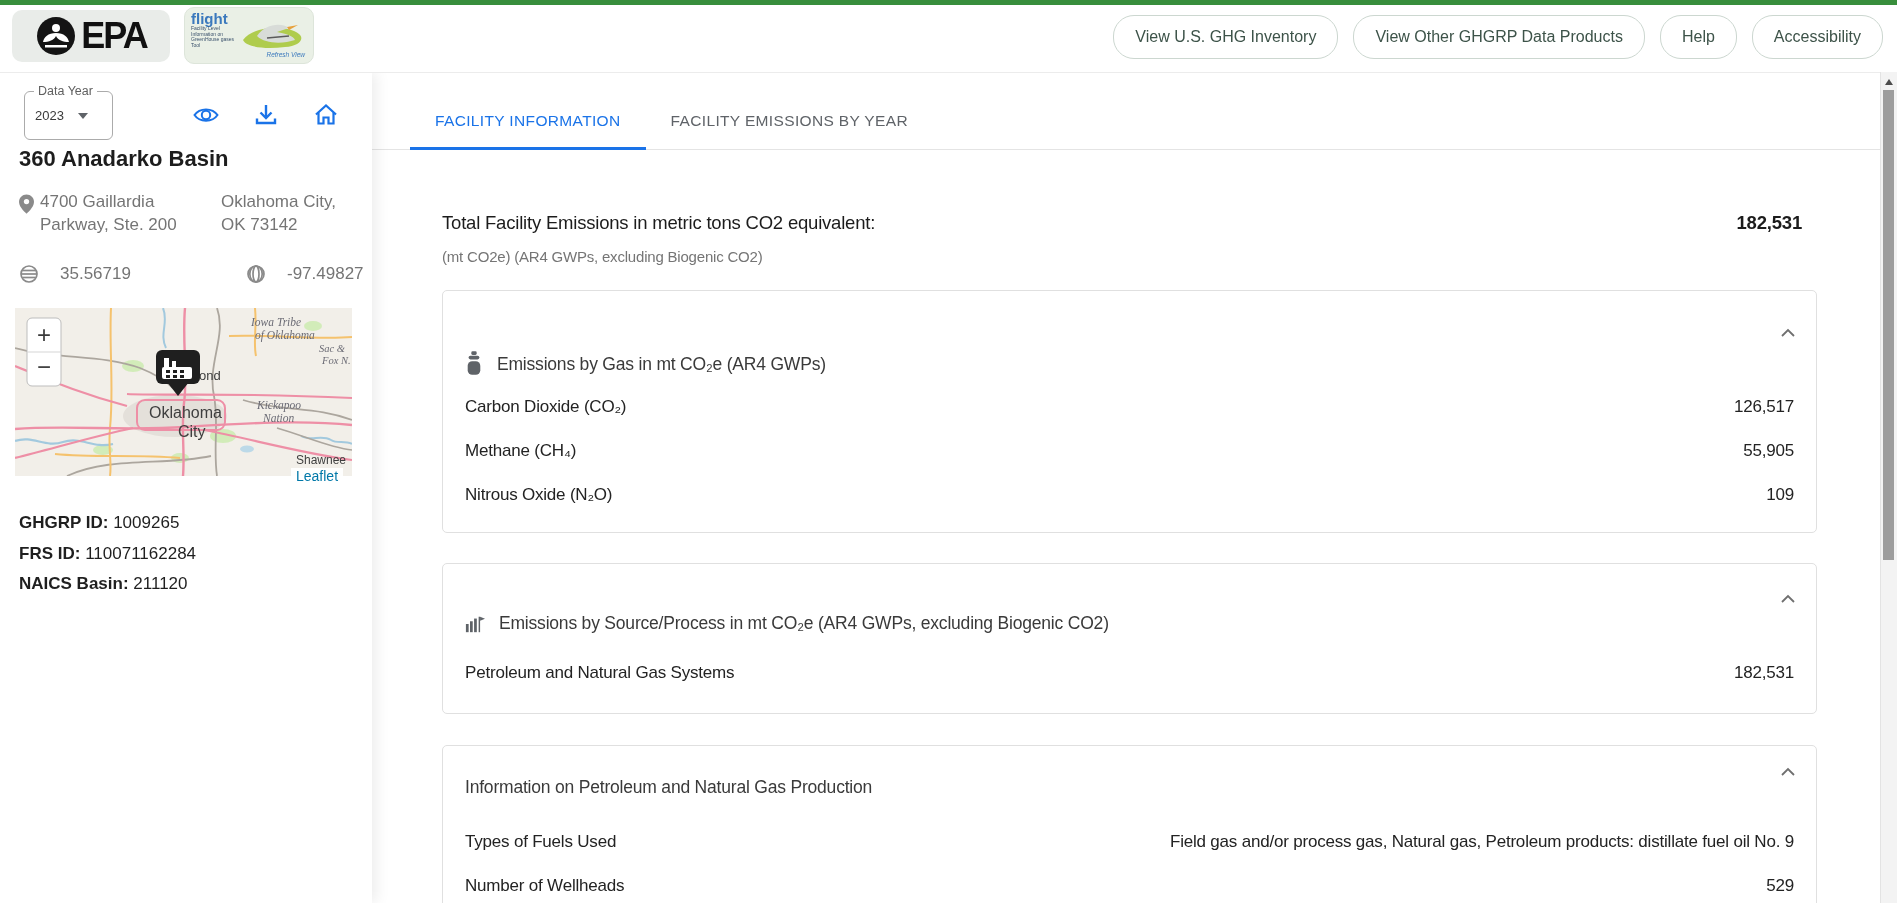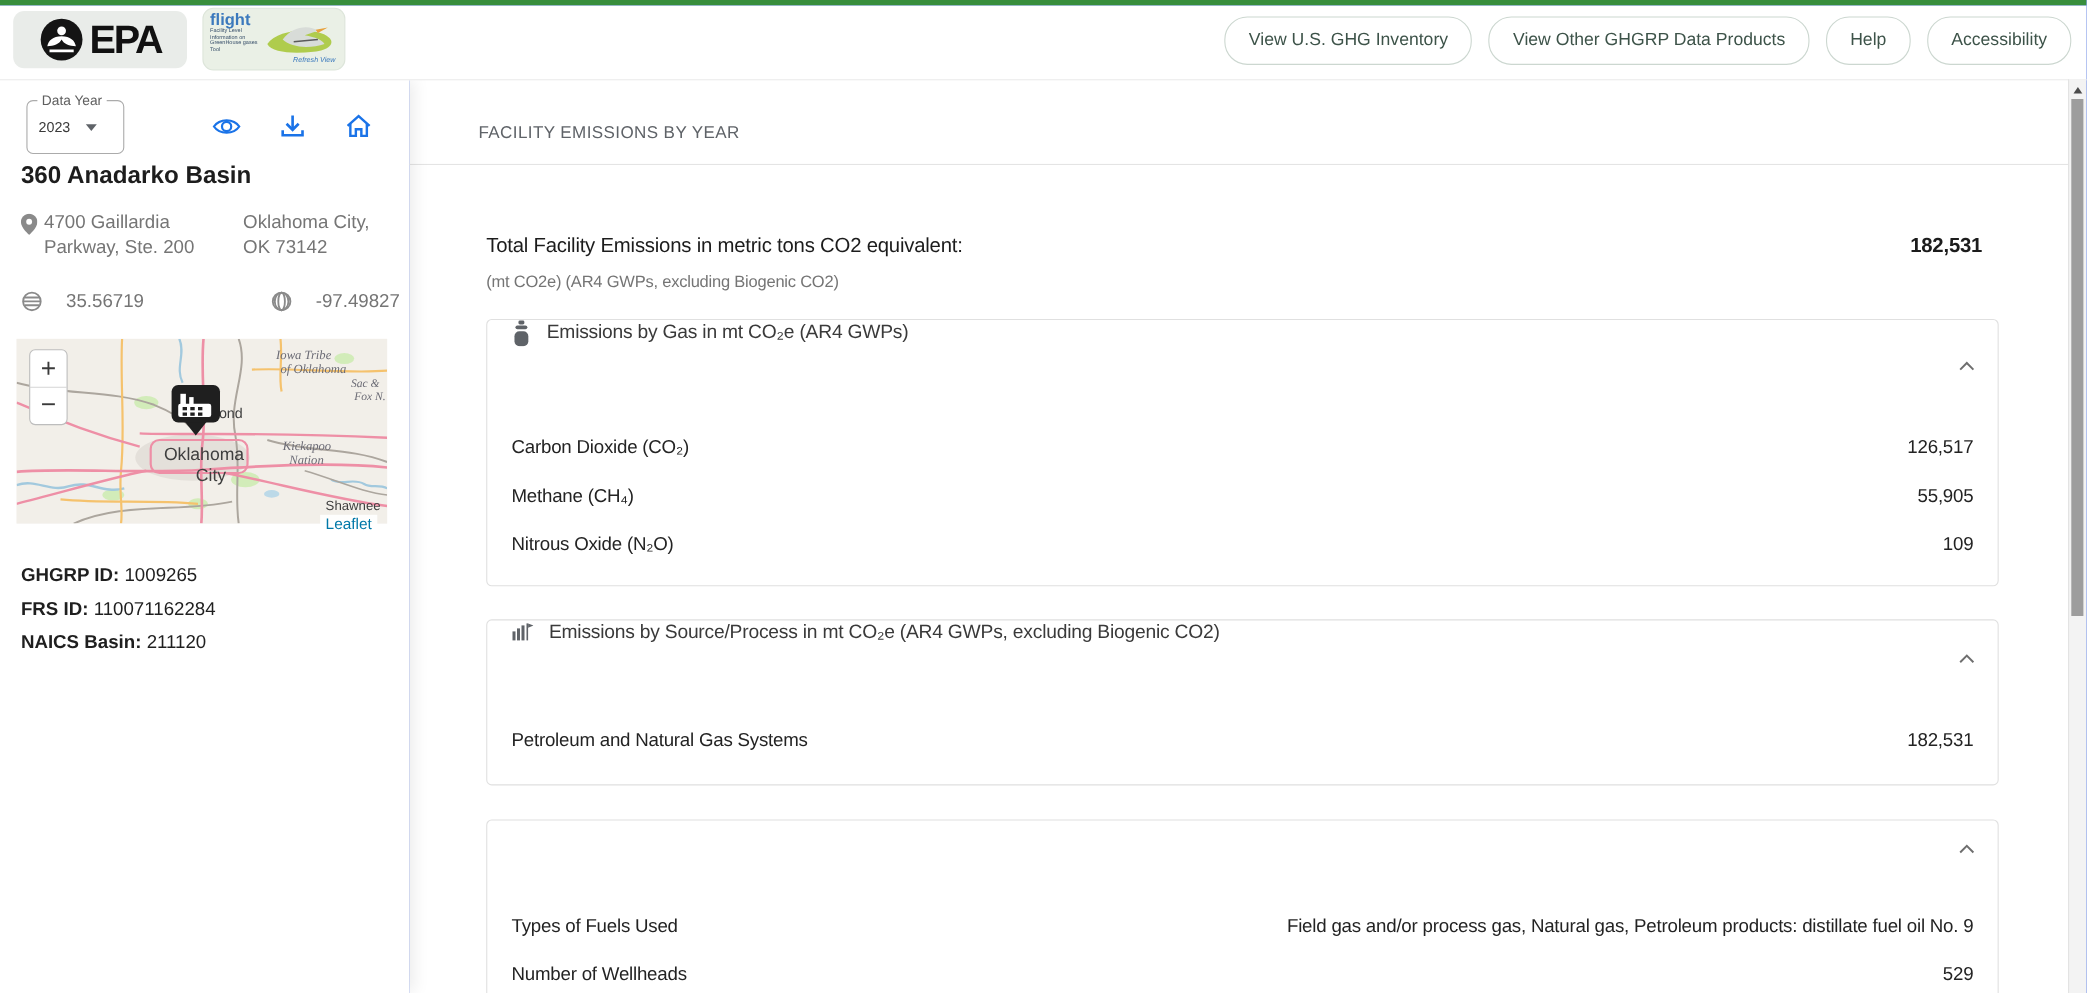--- a/index.html
+++ b/index.html
@@ -1,16 +1,16 @@
 <!DOCTYPE html>
 <html><head>
 <meta charset="utf-8">
 <style>
   html,body{margin:0;padding:0;background:#fff;}
-  .screen{position:relative;width:1897px;height:903px;background:#1d4ed8;overflow:hidden;
+  .screen{position:relative;width:1897px;height:903px;background:#bef264;overflow:hidden;
           font-family:"Liberation Sans",sans-serif;color:#212121;}
   
   .topgreen{position:absolute;top:0;left:0;right:0;height:5px;background:#388e3c;}
   .header{position:absolute;top:5px;left:0;right:0;height:67px;background:#fff;border-bottom:1px solid #ececec;z-index:5;}
   .epa-pill{position:absolute;left:12px;top:5px;width:158px;height:52px;background:#e9ece9;border-radius:10px;
             display:flex;align-items:center;justify-content:center;gap:4px;}
   .epa-text{font-size:36px;font-weight:900;letter-spacing:-2px;color:#111;}
   .flight-pill{position:absolute;left:184px;top:2px;width:130px;height:57px;background:#eaf0e6;border-radius:10px;
                border:1px solid #dde5da;display:flex;padding:4px 6px;box-sizing:border-box;}
   .flight-left{width:46px;}
@@ -45,21 +45,21 @@
           display:flex;padding-left:38px;box-sizing:border-box;}
   .tab{display:flex;align-items:center;padding:0 25px;font-size:15.5px;letter-spacing:.35px;color:#5f6368;
        position:relative;cursor:pointer;}
   .tab.active{color:#1a73e8;}
   .tab.active::after{content:"";position:absolute;left:0;right:0;bottom:-1px;height:3px;background:#1a73e8;}
   .total-row{position:absolute;left:70px;right:79px;top:140px;display:flex;justify-content:space-between;
              align-items:baseline;font-size:18.5px;color:#1c1c1c;}
   .total-value{font-weight:700;}
   .total-sub{position:absolute;left:70px;top:176px;font-size:15px;color:#757575;}
   .card{position:absolute;left:70px;width:1375px;border:1px solid #e0e0e0;border-radius:5px;background:#fff;box-sizing:border-box;}
-  .card-header{display:flex;align-items:flex-start;padding:0 22px;font-size:17.5px;color:#3a3a3a;position:relative;}
+  .card-header{display:flex;align-items:flex-end;padding:0 22px;font-size:17.5px;color:#3a3a3a;position:relative;}
   .card-header .hicon{margin-right:14px;display:flex;align-items:center;}
   .chev{position:absolute;right:20px;top:50%;margin-top:-5px;cursor:pointer;}
   .crow{height:44px;display:flex;align-items:center;justify-content:space-between;padding:0 22px;
         font-size:17px;color:#232323;}
   
   .scrollbar{position:absolute;top:72px;right:0;width:16px;bottom:0;background:#f3f3f3;border-left:1px solid #e3e3e3;z-index:6;}
   .scroll-arrow{position:absolute;top:7px;left:4px;width:0;height:0;border-left:4px solid transparent;
                 border-right:4px solid transparent;border-bottom:6px solid #4c4c4c;cursor:pointer;}
   .scroll-thumb{position:absolute;top:18px;left:2px;width:11px;height:470px;background:#9d9d9d;cursor:pointer;}
   svg{display:block;}
@@ -249,20 +249,21 @@
     <div class="ids">
       <div><b>GHGRP ID:</b> <span>1009265</span></div>
       <div><b>FRS ID:</b> <span>110071162284</span></div>
       <div><b>NAICS Basin:</b> <span>211120</span></div>
     </div>
   </div>
 
   <div class="main">
 
     <div class="tabbar">
+      <div class="tab active">FACILITY INFORMATION</div>
       <div class="tab">FACILITY EMISSIONS BY YEAR</div>
     </div>
 
     <div class="total-row">
       <span>Total Facility Emissions in metric tons CO2 equivalent:</span>
       <span class="total-value">182,531</span>
     </div>
     <div class="total-sub">(mt CO2e) (AR4 GWPs, excluding Biogenic CO2)</div>
 
     <div class="card" style="top:218px;height:243px;">
@@ -318,20 +319,21 @@
       <div style="padding-top:17px;">
         <div class="crow">
           <span>Petroleum and Natural Gas Systems</span>
           <span>182,531</span>
         </div>
       </div>
     </div>
 
     <div class="card" style="top:673px;height:230px;">
       <div class="card-header" style="height:52px;">
+        <span>Information on Petroleum and Natural Gas Production</span>
         <span class="chev">
           <svg width="16" height="10" viewBox="0 0 16 10" fill="none" stroke="#6f6f6f" stroke-width="1.8">
               <path d="M2 8 L8 2 L14 8"></path>
             </svg>
         </span>
       </div>
       <div style="padding-top:22px;">
         <div class="crow">
           <span>Types of Fuels Used</span>
           <span>Field gas and/or process gas, Natural gas, Petroleum products: distillate fuel oil No. 9</span>

